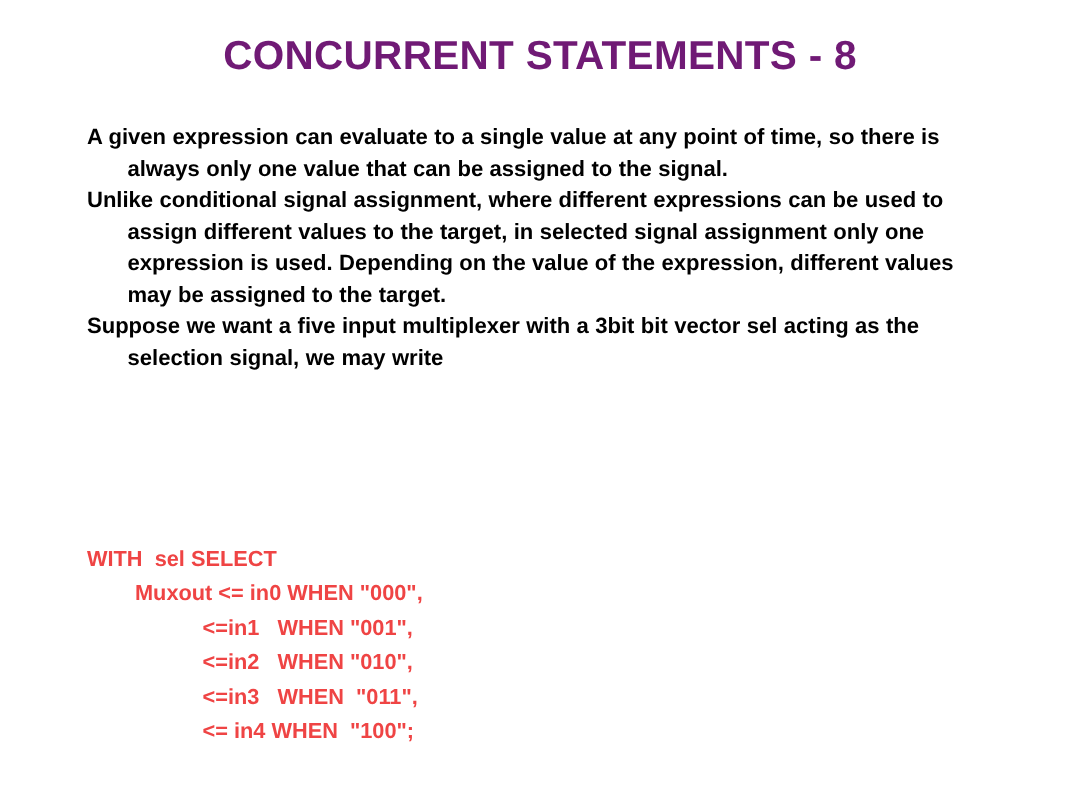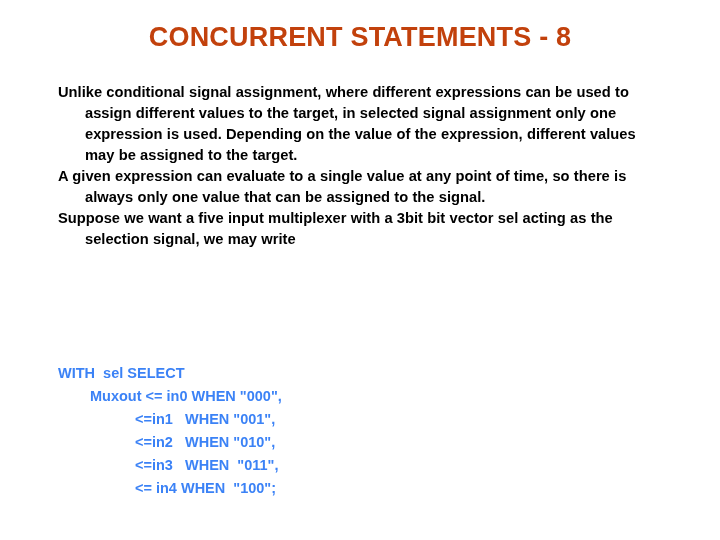--- a/index.html
+++ b/index.html
@@ -23,21 +23,21 @@
     box-sizing: border-box;
   }
   .slide-title {
     position: absolute;
     left: 0;
     top: 21px;
     width: 720px;
     text-align: center;
     font-size: 27px;
     font-weight: bold;
-    color: #c2410c;
+    color: #701a75;
     letter-spacing: 0.2px;
     line-height: 33px;
     white-space: pre;
   }
   .body-block {
     position: absolute;
     left: 58px;
     top: 82px;
     width: 604px;
   }
@@ -58,38 +58,38 @@
   .code-block {
     position: absolute;
     left: 58px;
     top: 362px;
     width: 500px;
   }
   .code-line {
     font-size: 14.5px;
     font-weight: bold;
     line-height: 23px;
-    color: #3b82f6;
+    color: #ef4444;
     white-space: pre;
     margin: 0;
   }
   .code-line.lvl0 { padding-left: 0px; }
   .code-line.lvl1 { padding-left: 32px; }
   .code-line.lvl2 { padding-left: 77px; }
 </style>
 </head>
 <body>
 
 <div class="slide">
 
   <div class="slide-title">CONCURRENT STATEMENTS - 8</div>
 
   <div class="body-block">
+    <p class="para">A given expression can evaluate to a single value at any point of time, so there is always only one value that can be assigned to the signal.</p>
     <p class="para">Unlike conditional signal assignment, where different expressions can be used to assign different values to the target, in selected signal assignment only one expression is used. Depending on the value of the expression, different values may be assigned to the target.</p>
-    <p class="para">A given expression can evaluate to a single value at any point of time, so there is always only one value that can be assigned to the signal.</p>
     <p class="para">Suppose we want a five input multiplexer with a 3bit bit vector sel acting as the selection signal, we may write</p>
   </div>
 
   <div class="code-block">
     <p class="code-line lvl0">WITH  sel SELECT</p>
     <p class="code-line lvl1">Muxout &lt;= in0 WHEN "000",</p>
     <p class="code-line lvl2">&lt;=in1   WHEN "001",</p>
     <p class="code-line lvl2">&lt;=in2   WHEN "010",</p>
     <p class="code-line lvl2">&lt;=in3   WHEN  "011",</p>
     <p class="code-line lvl2">&lt;= in4 WHEN  "100";</p>

